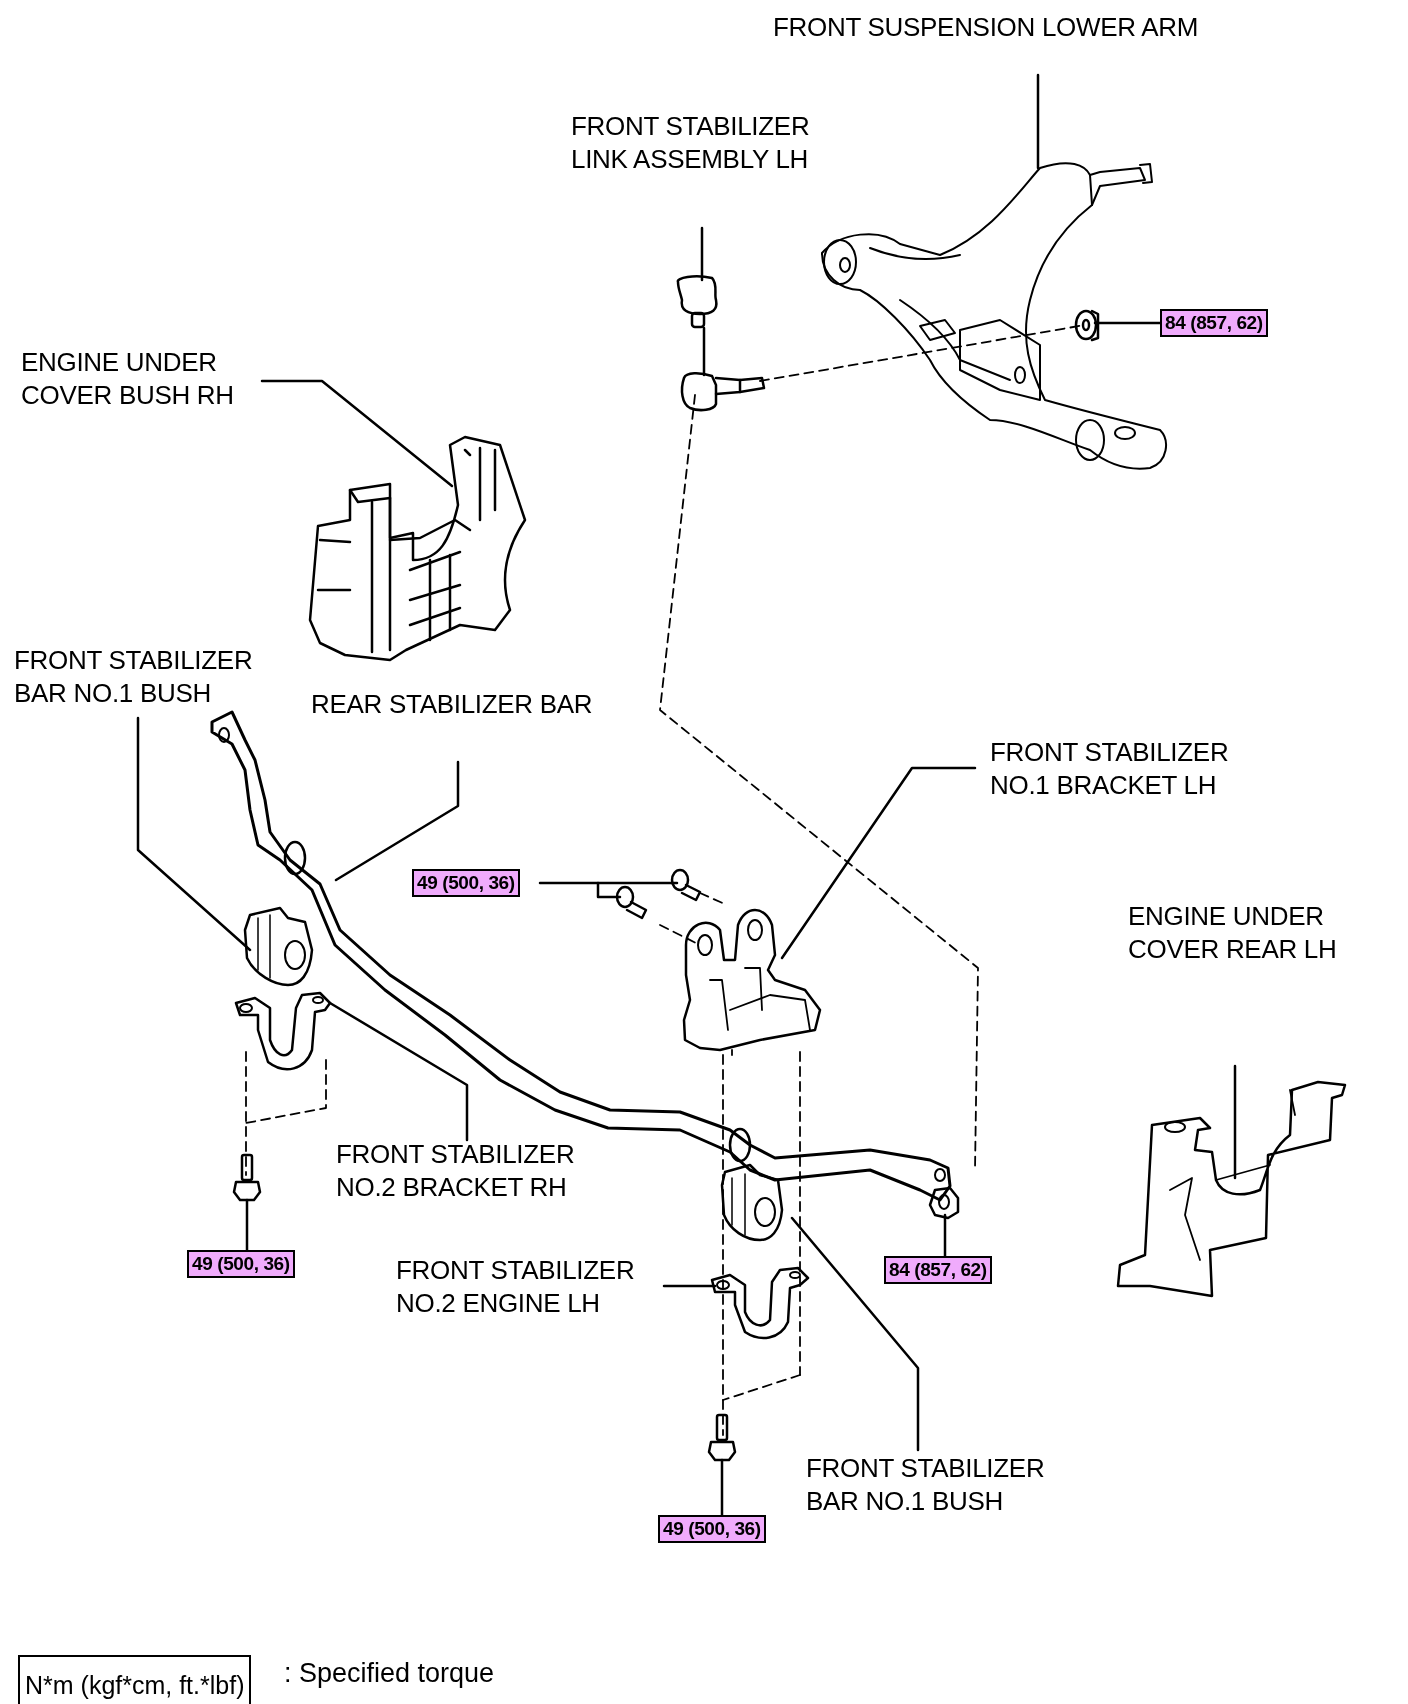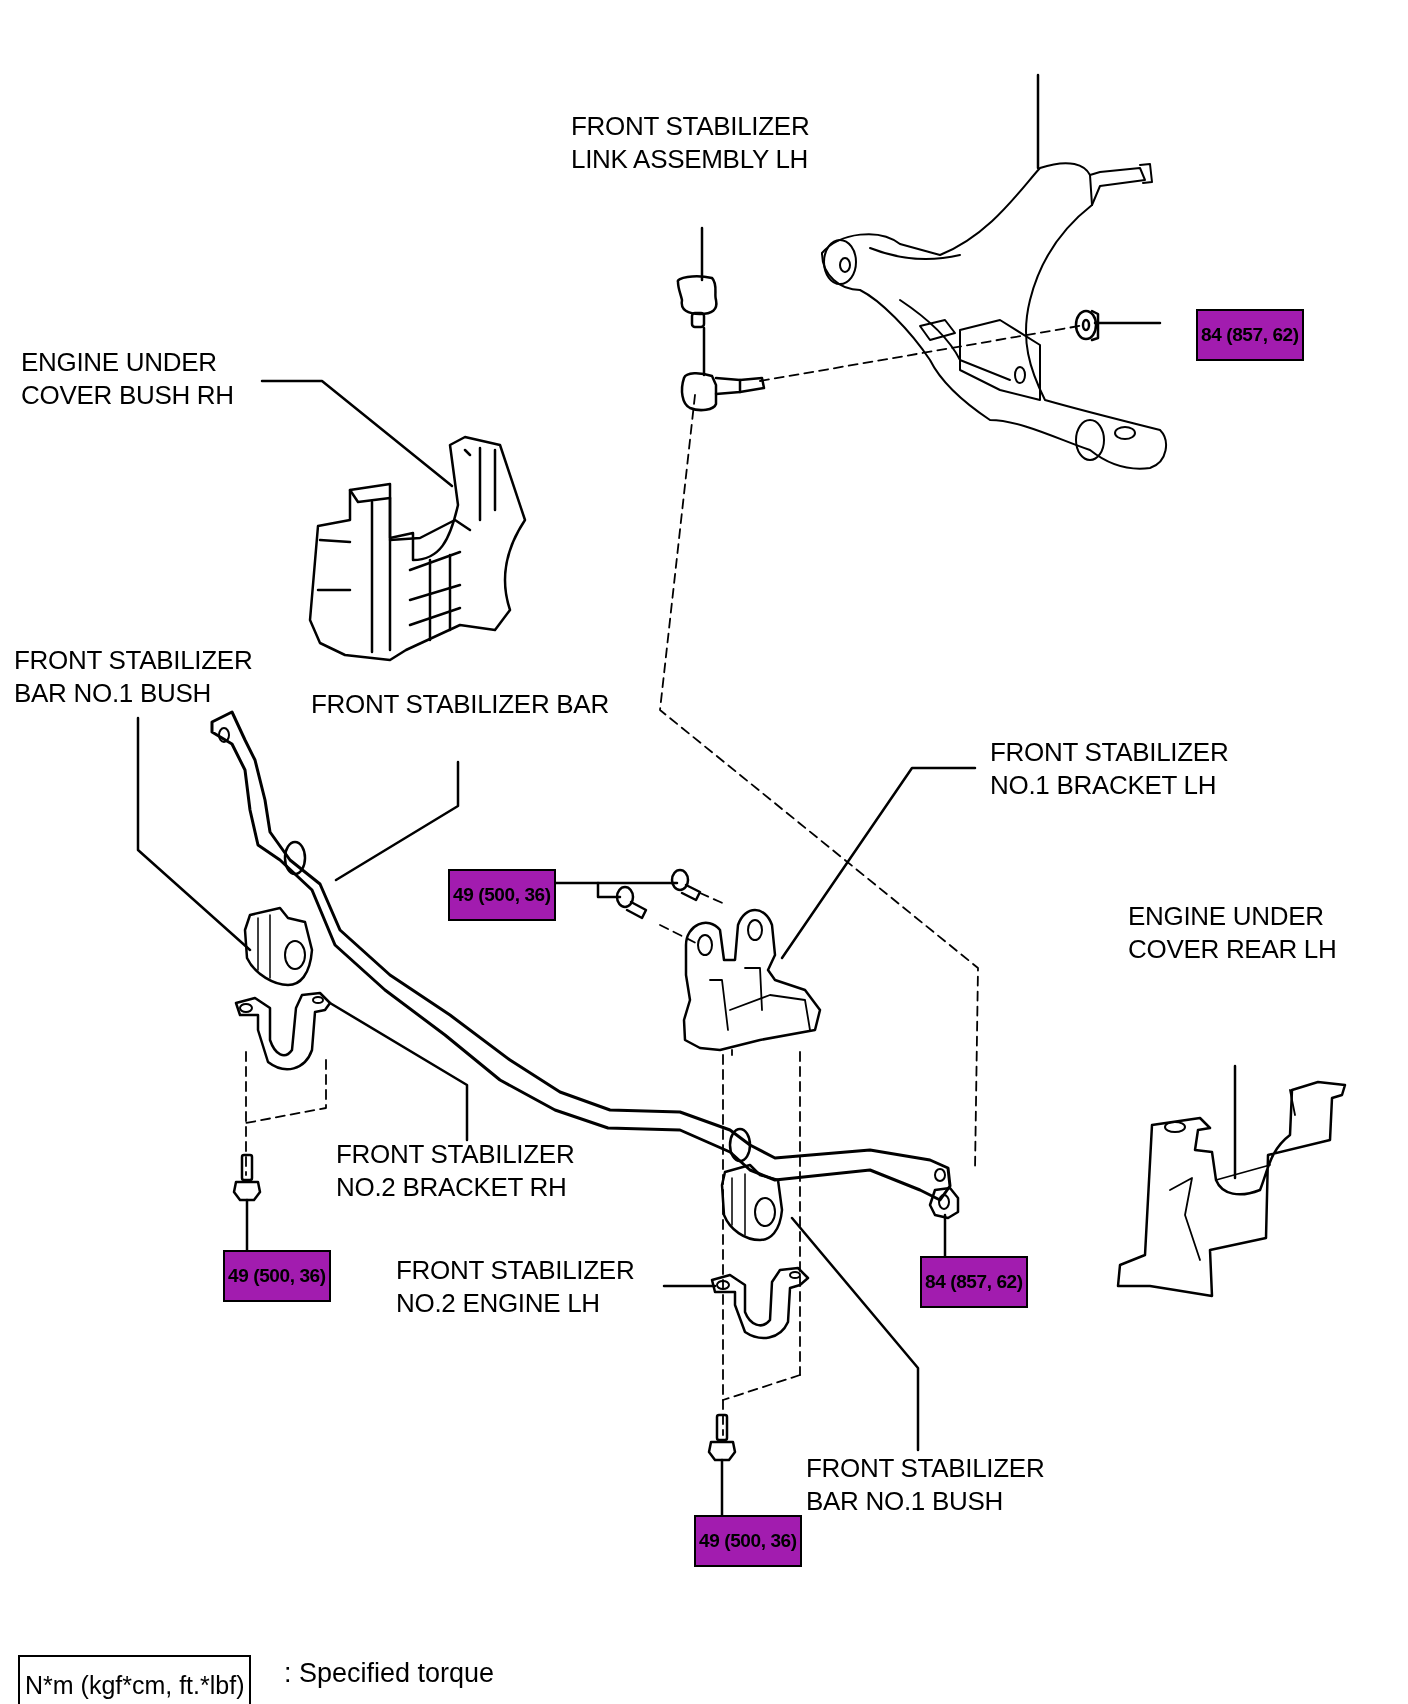--- a/index.html
+++ b/index.html
@@ -1,21 +1,21 @@
 <!DOCTYPE html>
 <html><head>
 <meta charset="utf-8">
 <style>
   html, body { margin:0; padding:0; background:#ffffff; }
   #canvas { position:relative; width:1408px; height:1704px; background:#ffffff; overflow:hidden;
     font-family:"Liberation Sans", "DejaVu Sans", sans-serif; color:#000; }
   svg#art { position:absolute; left:0; top:0; width:1408px; height:1704px; }
   .lbl { position:absolute; font-size:26px; line-height:33px; white-space:nowrap; letter-spacing:-0.3px; }
   .torque { position:absolute; font-size:19px; font-weight:bold; line-height:24px; border:2.5px solid #000;
-    padding:12px 3px; white-space:nowrap; letter-spacing:-0.4px; background:#a21caf;margin-left:36px; }
+    padding:0 3px; white-space:nowrap; letter-spacing:-0.4px; background:#f0abfc; }
   .legend-box { position:absolute; font-size:25px; line-height:32px; border:2.5px solid #000; padding:12px 5px; white-space:nowrap; }
   .legend-text { position:absolute; font-size:27px; line-height:32px; white-space:nowrap; }
 </style>
 </head>
 <body>
 
 <div id="canvas">
 
 <svg id="art" viewBox="0 0 1408 1704" fill="none" stroke="#000" stroke-linecap="round" stroke-linejoin="round">
 
@@ -157,38 +157,41 @@
   </g>
 
   <g stroke-width="2.5">
     <path d="M1152,1125 L1200,1118 L1210,1128 L1198,1130 L1195,1150 L1212,1152 L1216,1180 C1222,1195 1240,1198 1260,1190 C1268,1170 1270,1150 1290,1135 L1292,1090 L1318,1082 L1345,1085 L1342,1095 L1332,1098 L1330,1140 L1268,1155 L1266,1238 L1210,1250 L1212,1296 L1175,1290 L1150,1286 L1118,1286 L1120,1265 L1145,1255 Z"></path>
     <ellipse cx="1175" cy="1127" rx="10" ry="5" stroke-width="2"></ellipse>
     <path d="M1170,1190 L1192,1178 L1185,1215 L1200,1260" stroke-width="1.8"></path>
     <path d="M1290,1090 L1295,1115 M1216,1180 L1270,1165" stroke-width="1.8"></path>
   </g>
 </svg>
 
+<div class="lbl" style="left:773px; top:11px;">
+  <span>FRONT SUSPENSION LOWER ARM</span>
+</div>
 
 <div class="lbl" style="left:571px; top:110px;">
   <div>FRONT STABILIZER</div>
   <div>LINK ASSEMBLY LH</div>
 </div>
 
 <div class="lbl" style="left:21px; top:346px;">
   <div>ENGINE UNDER</div>
   <div>COVER BUSH RH</div>
 </div>
 
 <div class="lbl" style="left:14px; top:644px;">
   <div>FRONT STABILIZER</div>
   <div>BAR NO.1 BUSH</div>
 </div>
 
 <div class="lbl" style="left:311px; top:688px;">
-  <span>FRONT STABILIZER BAR</span>
+  <span>REAR STABILIZER BAR</span>
 </div>
 
 <div class="lbl" style="left:990px; top:736px;">
   <div>FRONT STABILIZER</div>
   <div>NO.1 BRACKET LH</div>
 </div>
 
 <div class="lbl" style="left:1128px; top:900px;">
   <div>ENGINE UNDER</div>
   <div>COVER REAR LH</div>

